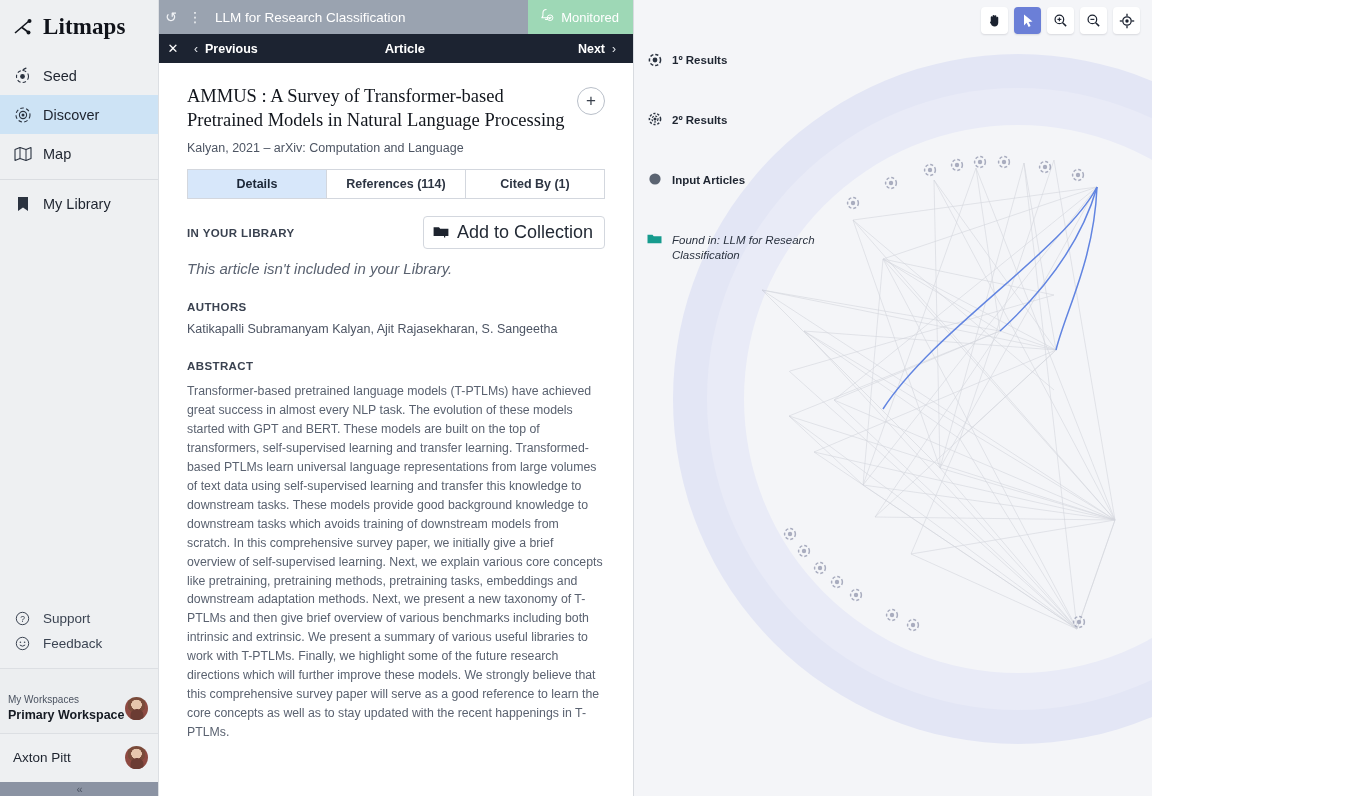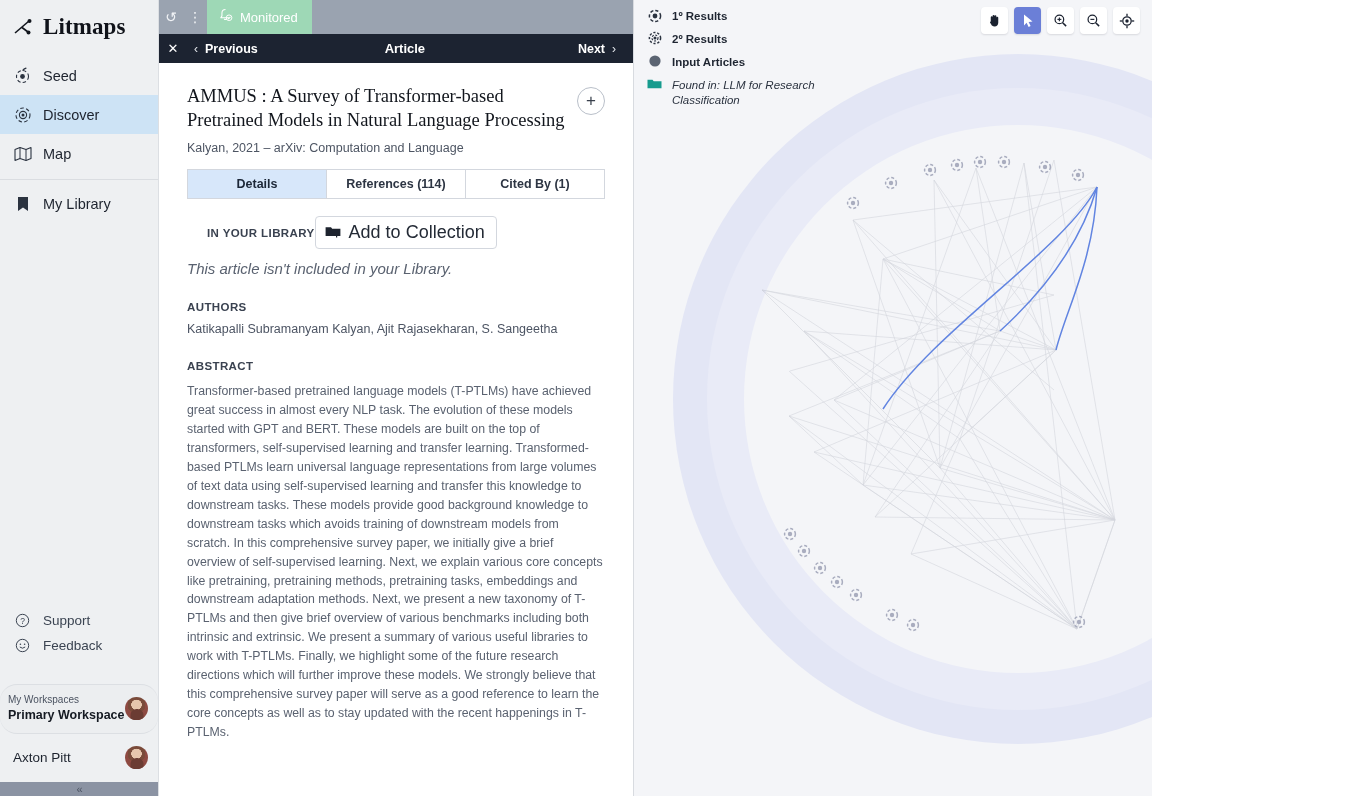--- a/index.html
+++ b/index.html
@@ -20,22 +20,22 @@
   .logo-mark { width: 22px; height: 16px; position: relative; }
   .logo-text { font-family: "Liberation Serif", serif; font-size: 23px; font-weight: 700; color: #10131a; letter-spacing: .1px; }
   .nav { margin-top: 4px; }
   .nav-item { display: flex; align-items: center; gap: 11px; height: 39px; padding-left: 13px; cursor: pointer; color: #1d232e; font-size: 14.5px; }
   .nav-item.active { background: #cde3f5; }
   .nav-item .ico { width: 19px; height: 19px; display: flex; align-items: center; justify-content: center; flex: 0 0 19px; }
   .nav-sep { height: 1px; background: #dadde1; margin: 6px 0 4px; }
   .spacer { flex: 1 1 auto; }
   .bottom-links { padding-bottom: 6px; }
   .bottom-links .nav-item { height: 25px; font-size: 13.5px; color: #3b4452; }
-  .ws-card { margin: 20px 0 0; padding: 8px 10px 9px 8px; background: #eceef0; border-top: 1px solid #dcdfe3; border-bottom: 1px solid #dcdfe3;
-             display: flex; align-items: center; justify-content: space-between; cursor: pointer; border-radius: 17px; }
+  .ws-card { margin: 6px 0 0; padding: 24px 10px 9px 8px; background: #eceef0; border-top: 1px solid #dcdfe3; border-bottom: 1px solid #dcdfe3;
+             display: flex; align-items: center; justify-content: space-between; cursor: pointer; }
   .ws-label { font-size: 10px; color: #4a5260; line-height: 1.4; }
   .ws-name { font-size: 12.5px; font-weight: 700; color: #151a22; line-height: 1.35; }
   .avatar { width: 23px; height: 23px; border-radius: 50%; flex: 0 0 23px; overflow: hidden; position: relative;
             background: radial-gradient(circle at 50% 34%, #e7c6ad 0 27%, #7a4b3a 28% 46%, #8e4a42 47% 100%); }
   .avatar::after { content:""; position:absolute; left:50%; top:52%; width:13px; height:13px; transform:translateX(-50%);
                    border-radius:6px 6px 0 0; background:#6b3c33; }
   .user-row { display: flex; align-items: center; justify-content: space-between; padding: 12px 10px 13px 13px; }
   .user-name { font-size: 13.5px; color: #1d232e; }
   .collapse-bar { height: 14px; background: #8b93a3; display: flex; align-items: center; justify-content: center;
                   color: #4c5costs; cursor: pointer; }
@@ -59,33 +59,33 @@
   .title-row { display: flex; align-items: flex-start; gap: 0; }
   .art-title { font-family: "Liberation Serif", serif; font-size: 18.5px; line-height: 1.28; color: #12161d; flex: 1 1 auto; }
   .plus-btn { width: 28px; height: 28px; border: 1px solid #b9bfc9; border-radius: 50%; flex: 0 0 28px;
               display: flex; align-items: center; justify-content: center; color: #39404c; font-size: 17px; cursor: pointer; margin-top: 2px; }
   .art-meta { font-size: 12.5px; color: #4d5563; margin-top: 9px; }
   .tabs { display: flex; margin-top: 14px; border: 1px solid #d3d7de; border-radius: 0; overflow: hidden; }
   .tab { flex: 1 1 0; text-align: center; padding: 7px 0; font-size: 12.5px; font-weight: 700; color: #2d3543; cursor: pointer;
          border-right: 1px solid #d3d7de; background: #fff; }
   .tab:last-child { border-right: none; }
   .tab.active { background: #d7e7fa; color: #1c2737; }
-  .sect-row { display: flex; align-items: center; justify-content: flex-start; margin-top: 17px; margin-left: 20px; }
+  .sect-row { display: flex; align-items: center; justify-content: space-between; margin-top: 17px; }
   .sect-label { font-size: 11.5px; font-weight: 700; letter-spacing: .4px; color: #3a4椒250; color: #3a4250; }
   .add-collection { display: flex; align-items: center; gap: 8px; border: 1px solid #d3d7de; border-radius: 4px;
                     padding: 5px 11px 5px 9px; font-size: 18px; color: #232a35; background: #fff; cursor: pointer; }
   .note-italic { font-style: italic; font-size: 15px; color: #5a6personal270; color: #5a6270; margin-top: 11px; }
   .sub-head { font-size: 11.5px; font-weight: 700; letter-spacing: .4px; color: #3a4250; margin-top: 24px; }
   .authors { font-size: 12.5px; color: #4c5463; margin-top: 9px; }
   .abstract { font-size: 12.3px; line-height: 1.54; color: #5a6270; margin-top: 10px; text-align: left; }
 
   
   #map { position: absolute; left: 634px; top: 0; right: 0; bottom: 0; background: #f4f5f8; overflow: hidden; }
   .legend { position: absolute; left: 13px; top: 8px; width: 210px; }
-  .leg-row { display: flex; align-items: flex-start; gap: 10px; margin-bottom: 7px; }
+  .leg-row { display: flex; align-items: flex-start; gap: 10px; margin-bottom: 7px; margin-top: 44px; }
   .leg-ico { width: 15px; height: 15px; flex: 0 0 15px; display: flex; align-items: center; justify-content: center; }
   .leg-text { font-size: 11.5px; font-weight: 700; color: #1e2531; line-height: 1.3; padding-top: 1px; }
   .leg-text.italic { font-weight: 400; font-style: italic; color: #2b3340; }
   .toolbar { position: absolute; right: 12px; top: 7px; display: flex; gap: 6px; }
   .tool { width: 27px; height: 27px; background: #ffffff; border-radius: 4px; display: flex; align-items: center; justify-content: center;
           cursor: pointer; box-shadow: 0 1px 2px rgba(20,28,44,.13); }
   .tool.active { background: #6b7fd7; }
   .ring-outer, .ring-inner { position: absolute; border-radius: 50%; }
   .ring-outer { background: #e3e6f5; }
   .ring-inner { background: #e9ebf7; }
@@ -194,20 +194,21 @@
     <div class="collapse-bar">
       <span>«</span>
     </div>
   </div>
 
   <div id="panel">
 
     <div class="panel-topbar">
       <span class="pt-icon">↺</span>
       <span class="pt-icon">⋮</span>
+      <span class="pt-title">LLM for Research Classification</span>
       <span class="monitor-btn">
         <span>
           <svg width="15" height="15" viewBox="0 0 16 16">
             <path d="M8 1.6 C5.6 1.6 4.2 3.2 4.2 5.4 V8.4 L3 10.4 H11.6" fill="none" stroke="#fff" stroke-width="1.1" stroke-linejoin="round"></path>
             <path d="M6.6 11.6 a1.5 1.5 0 0 0 2.6 0" fill="none" stroke="#fff" stroke-width="1.1"></path>
             <circle cx="11.8" cy="10.4" r="3" fill="none" stroke="#fff" stroke-width="1"></circle>
             <path d="M10.4 10.4 l1 1 l1.9 -2" fill="none" stroke="#fff" stroke-width="1.1"></path>
           </svg>
         </span>
         <span>Monitored</span>

